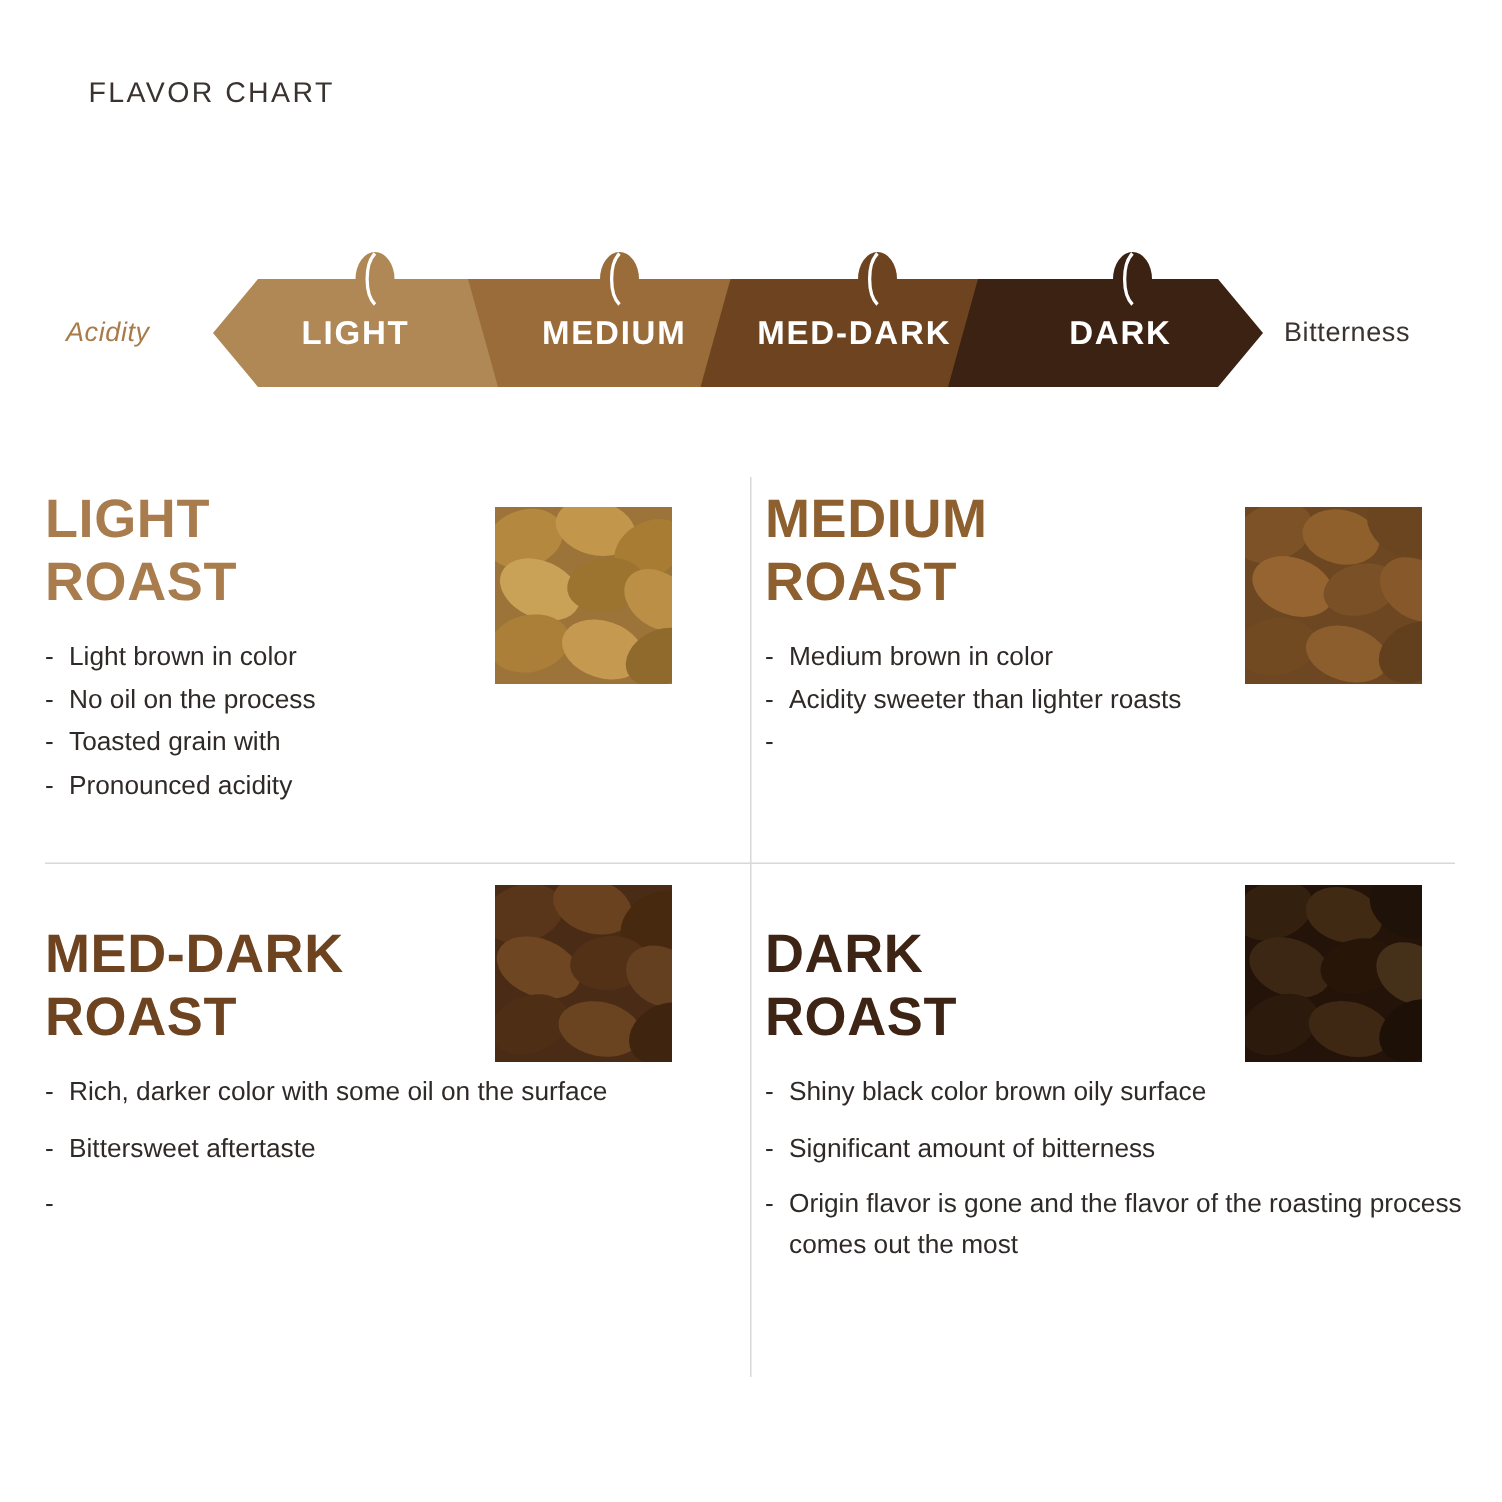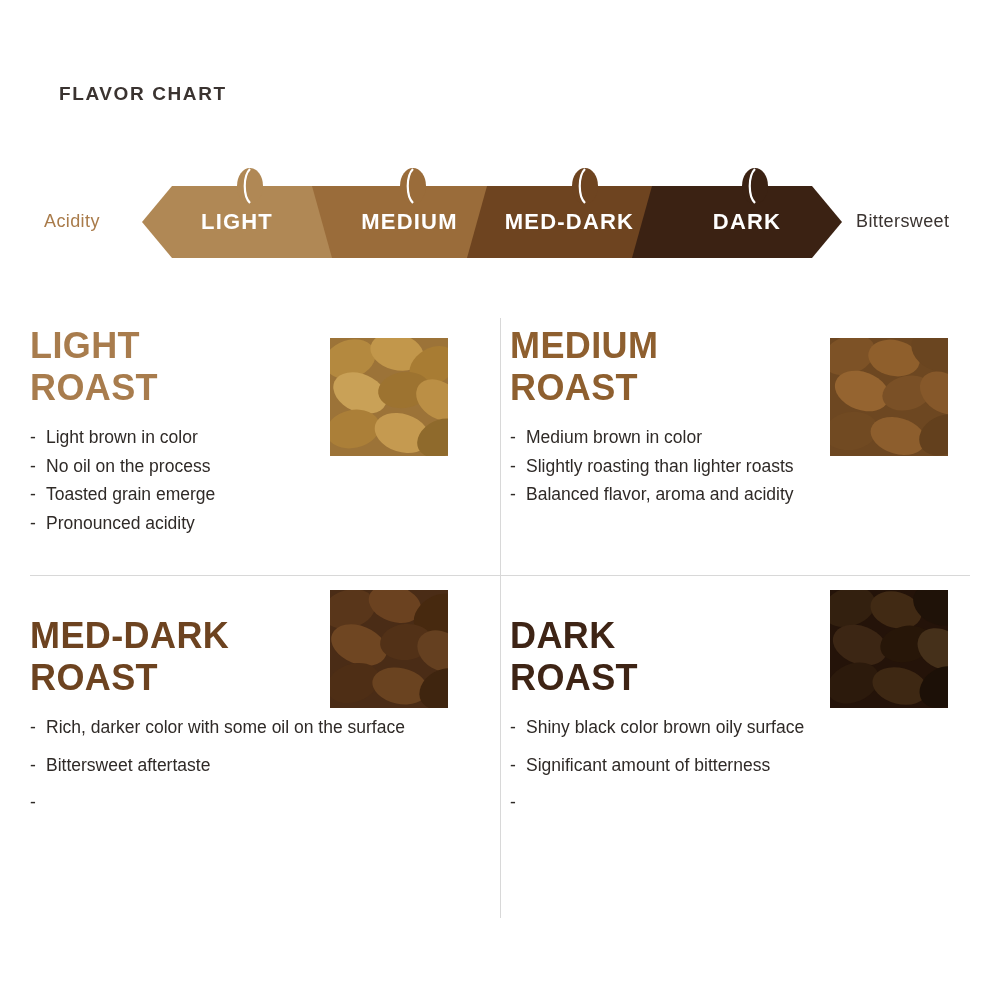--- a/index.html
+++ b/index.html
@@ -13,42 +13,43 @@
     font-family: "Liberation Sans", sans-serif;
     color: #231f20;
     overflow: hidden;
     position: relative;
   }
 
   
   .page-title {
     position: absolute;
     left: 59px;
-    top: 83px;
+    top: 52px;
     font-size: 19px;
     letter-spacing: 1.6px;
     color: #3a3330;
-    font-weight: 700;
+    font-weight: 400;
   }
 
   
   .scale-wrap {
     position: absolute;
     left: 0;
     top: 160px;
     width: 1001px;
     height: 120px;
   }
   .acidity-label {
     position: absolute;
     left: 44px;
     top: 211px;
     font-size: 18px;
     color: #a97b4a;
     letter-spacing: 0.4px;
+    font-style: italic;
   }
   .bitterness-label {
     position: absolute;
     left: 856px;
     top: 211px;
     font-size: 18px;
     color: #3a3330;
     letter-spacing: 0.4px;
   }
 
@@ -221,21 +222,21 @@
     <ellipse cx="17" cy="19" rx="13" ry="18" fill="#6e4420"></ellipse>
     <path d="M17 2 C10 9 10 29 17 36" stroke="#ffffff" stroke-width="2.2" fill="none"></path>
   </svg>
   <svg class="bean" style="left:738px; top:7px;" viewBox="0 0 34 38">
     <ellipse cx="17" cy="19" rx="13" ry="18" fill="#3b2213"></ellipse>
     <path d="M17 2 C10 9 10 29 17 36" stroke="#ffffff" stroke-width="2.2" fill="none"></path>
   </svg>
 </div>
 
 <div class="acidity-label">Acidity</div>
-<div class="bitterness-label">Bittersweet</div>
+<div class="bitterness-label">Bitterness</div>
 
 <div class="divider-v"></div>
 <div class="divider-h"></div>
 
 <div class="photo ph-lr" style="background:#9c7338;">
   <div class="grain" style="left:-6px; top:2px; width:52px; height:38px; background:#b4893f; transform:rotate(-18deg);"></div>
   <div class="grain" style="left:40px; top:-4px; width:54px; height:36px; background:#c2974b; transform:rotate(14deg);"></div>
   <div class="grain" style="left:78px; top:10px; width:50px; height:36px; background:#a87c33; transform:rotate(-30deg);"></div>
   <div class="grain" style="left:2px; top:36px; width:56px; height:38px; background:#c9a157; transform:rotate(24deg);"></div>
   <div class="grain" style="left:48px; top:34px; width:52px; height:36px; background:#9d7330; transform:rotate(-8deg);"></div>
@@ -282,34 +283,34 @@
 </div>
 
 <div class="card card-lr c-light">
   <h2>
     <span>LIGHT</span><br>
     <span>ROAST</span>
   </h2>
   <ul>
     <li><span class="dash">-</span><span>Light brown in color</span></li>
     <li><span class="dash">-</span><span>No oil on the process</span></li>
-    <li><span class="dash">-</span><span>Toasted grain emerge</span></li>
+    <li><span class="dash">-</span><span>Toasted grain with</span></li>
     <li><span class="dash">-</span><span>Pronounced acidity</span></li>
   </ul>
 </div>
 
 <div class="card card-mr c-medium">
   <h2>
     <span>MEDIUM</span><br>
     <span>ROAST</span>
   </h2>
   <ul>
     <li><span class="dash">-</span><span>Medium brown in color</span></li>
-    <li><span class="dash">-</span><span>Slightly roasting than lighter roasts</span></li>
-    <li><span class="dash">-</span><span>Balanced flavor, aroma and acidity</span></li>
+    <li><span class="dash">-</span><span>Acidity sweeter than lighter roasts</span></li>
+    <li><span class="dash">-</span></li>
   </ul>
 </div>
 
 <div class="card card-md c-meddark spaced">
   <h2>
     <span>MED-DARK</span><br>
     <span>ROAST</span>
   </h2>
   <ul>
     <li><span class="dash">-</span><span>Rich, darker color with some oil on the surface</span></li>
@@ -319,15 +320,15 @@
 </div>
 
 <div class="card card-dr c-dark spaced">
   <h2>
     <span>DARK</span><br>
     <span>ROAST</span>
   </h2>
   <ul>
     <li><span class="dash">-</span><span>Shiny black color brown oily surface</span></li>
     <li><span class="dash">-</span><span>Significant amount of bitterness</span></li>
-    <li><span class="dash">-</span></li>
+    <li><span class="dash">-</span><span>Origin flavor is gone and the flavor of the roasting process comes out the most</span></li>
   </ul>
 </div>
 
 </body></html>

